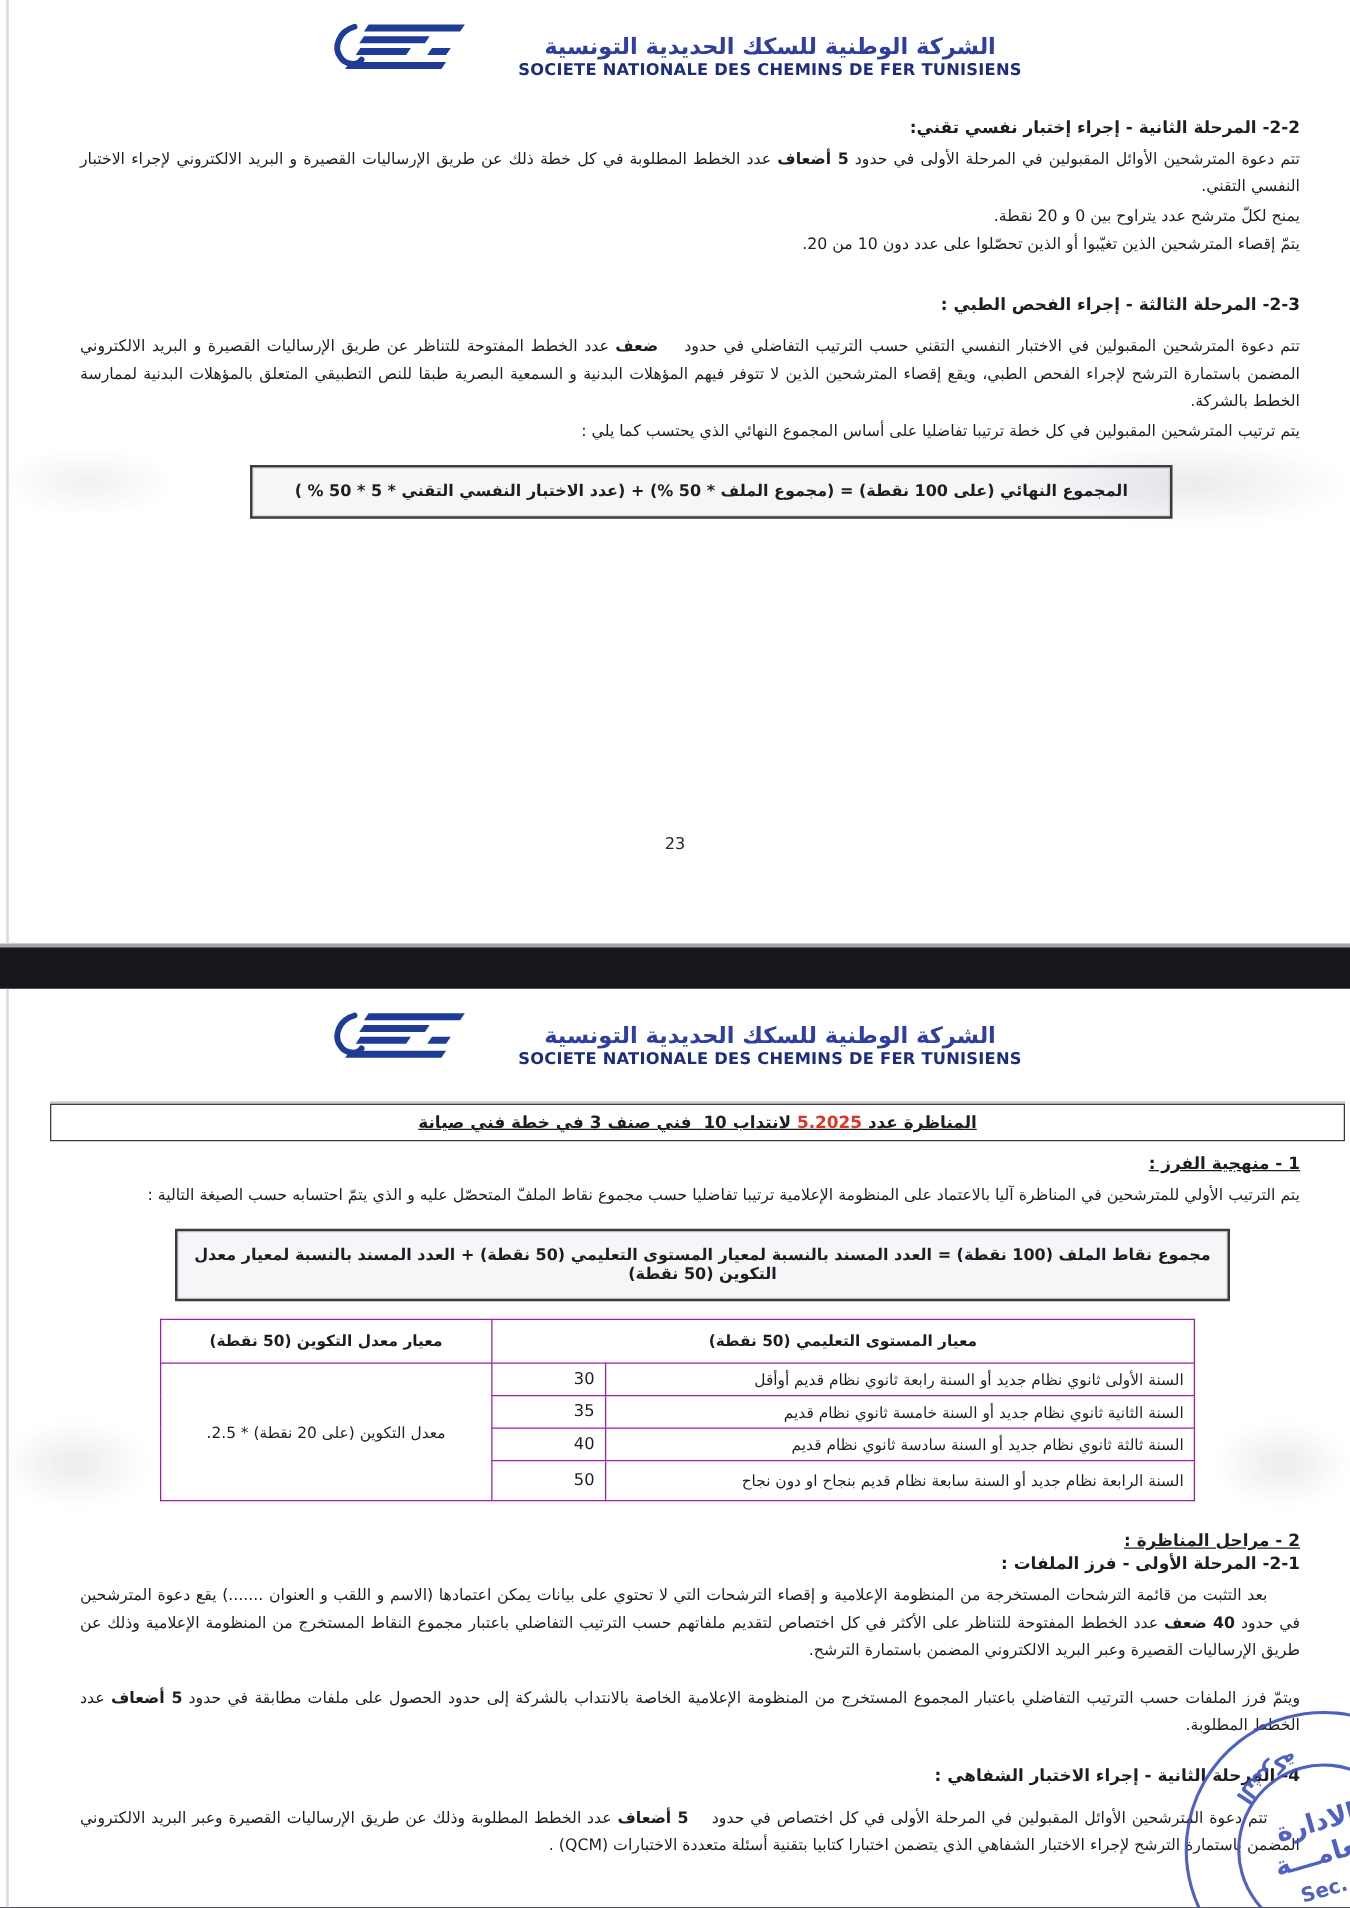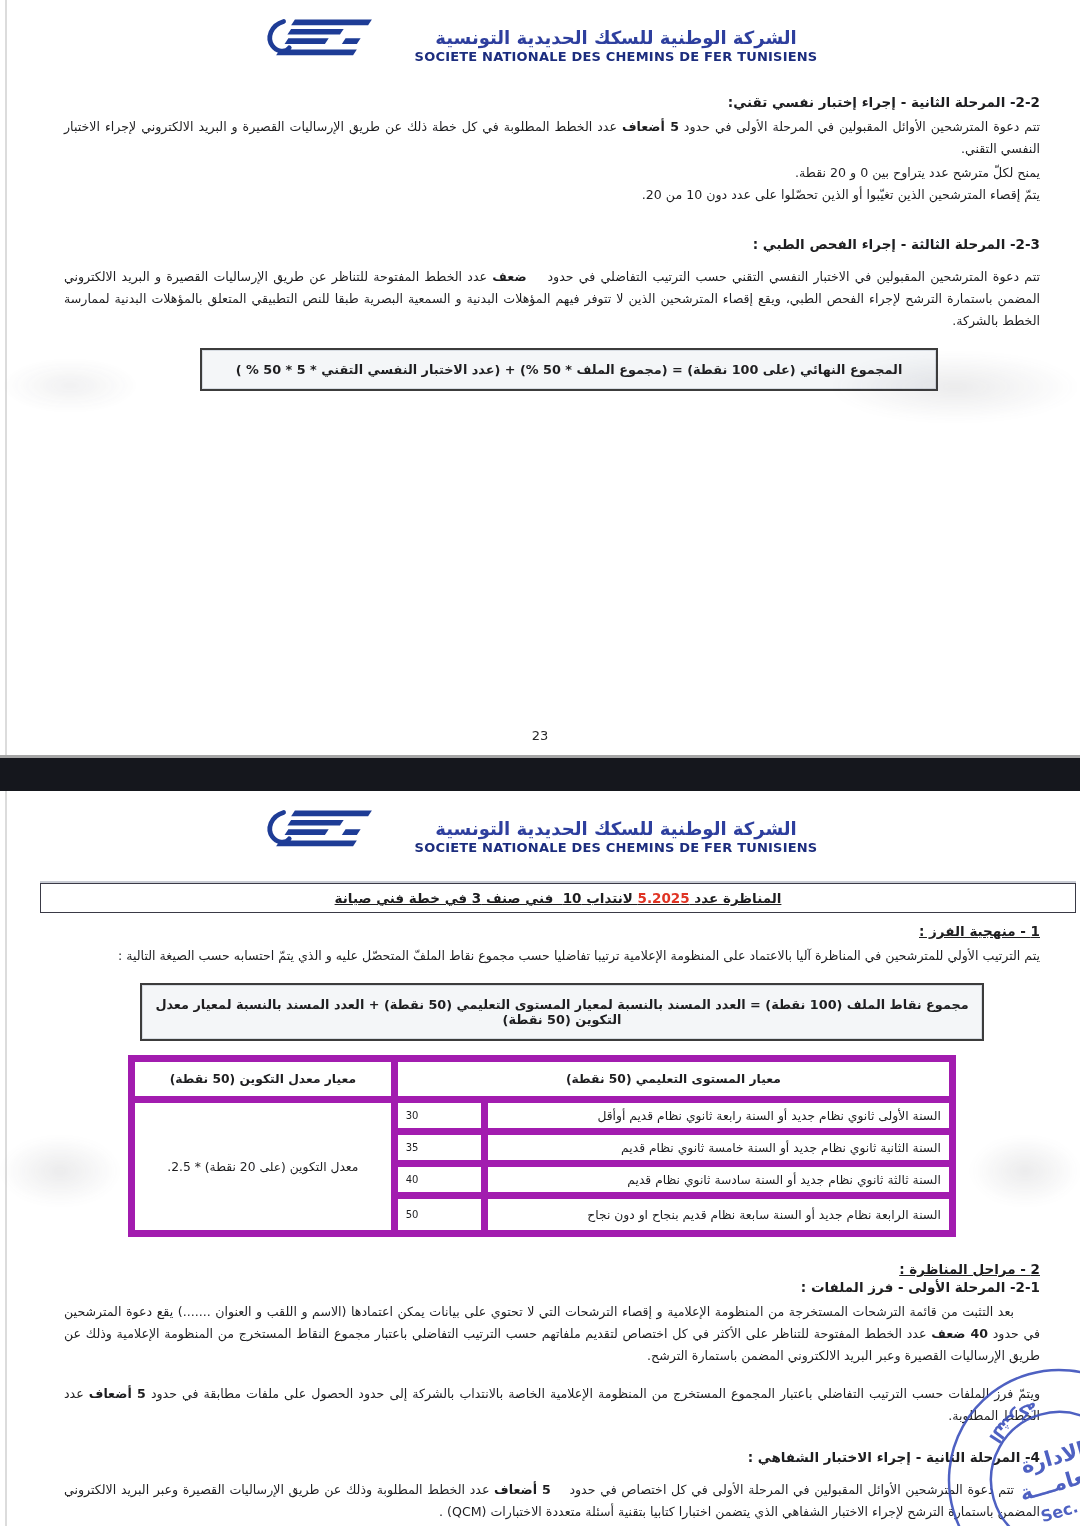--- a/index.html
+++ b/index.html
@@ -87,27 +87,27 @@
   .title-box .tline{ text-decoration:underline; }
   .title-red{ color:#e03424; }
   
   .criteria-table{
     border-collapse:collapse;
     margin:14px 84px 0 0;
     width:828px;
     font-size:12.3px;
   }
   .criteria-table th,.criteria-table td{
-    border:7px solid #a21caf;
+    border:1px solid #a21caf;
     padding:2px 8px;
   }
   .criteria-table th{ font-weight:bold; text-align:center; height:30px;}
   .criteria-table td{ height:21px; }
   .cell-desc{ text-align:right; width:57%; }
-  .cell-score{ text-align:left; width:11%; font-size:10px; }
+  .cell-score{ text-align:right; width:11%; font-size:13px; }
   .cell-training{ text-align:center; width:32%; vertical-align:middle; }
   
   .stamp{
     position:absolute;
     right:-95px; bottom:-70px;
     width:232px; height:232px;
     transform:rotate(-16deg);
     opacity:.92;
     pointer-events:none;
   }
@@ -150,27 +150,28 @@
   </div>
 
   <div class="content">
     <div class="heading">2-2- المرحلة الثانية - إجراء إختبار نفسي تقني:</div>
     <p class="para"><span>تتم دعوة المترشحين الأوائل المقبولين في المرحلة الأولى في حدود </span><span class="b">5 أضعاف</span><span> عدد الخطط المطلوبة في كل خطة ذلك عن طريق الإرساليات القصيرة و البريد الالكتروني لإجراء الاختبار النفسي التقني.</span></p>
     <p class="para line">يمنح لكلّ مترشح عدد يتراوح بين 0 و 20 نقطة.</p>
     <p class="para line">يتمّ إقصاء المترشحين الذين  تغيّبوا أو الذين تحصّلوا على عدد دون 10 من 20.</p>
 
     <div class="heading" style="margin-top:30px;">2-3- المرحلة الثالثة - إجراء الفحص الطبي :</div>
     <p class="para" style="margin-top:14px;"><span>تتم دعوة المترشحين المقبولين في الاختبار النفسي التقني حسب الترتيب التفاضلي في حدود &nbsp;&nbsp; </span><span class="b">ضعف</span><span> عدد الخطط المفتوحة للتناظر  عن طريق الإرساليات القصيرة و البريد الالكتروني المضمن باستمارة الترشح لإجراء الفحص الطبي، ويقع إقصاء المترشحين الذين لا تتوفر فيهم المؤهلات البدنية و السمعية البصرية طبقا للنص التطبيقي المتعلق بالمؤهلات البدنية لممارسة الخطط بالشركة.</span></p>
+    <p class="para line">يتم ترتيب المترشحين المقبولين في كل خطة ترتيبا تفاضليا على أساس المجموع النهائي الذي يحتسب كما يلي :</p>
 
     <div class="formula-box p1">
       <span>المجموع النهائي (على 100 نقطة) = (مجموع الملف * 50 %)  + (عدد الاختبار النفسي التقني * 5 * 50 % )</span>
     </div>
   </div>
 
-  <div class="page-number" style="top:728px;">23</div>
+  <div class="page-number" style="top:668px;">23</div>
 </div>
 
 <div class="page-divider"></div>
 
 <div class="page page-2">
   <div class="edge-line"></div>
   <div class="ghost g3"></div>
   <div class="ghost g4"></div>
 
   <div class="doc-header">

